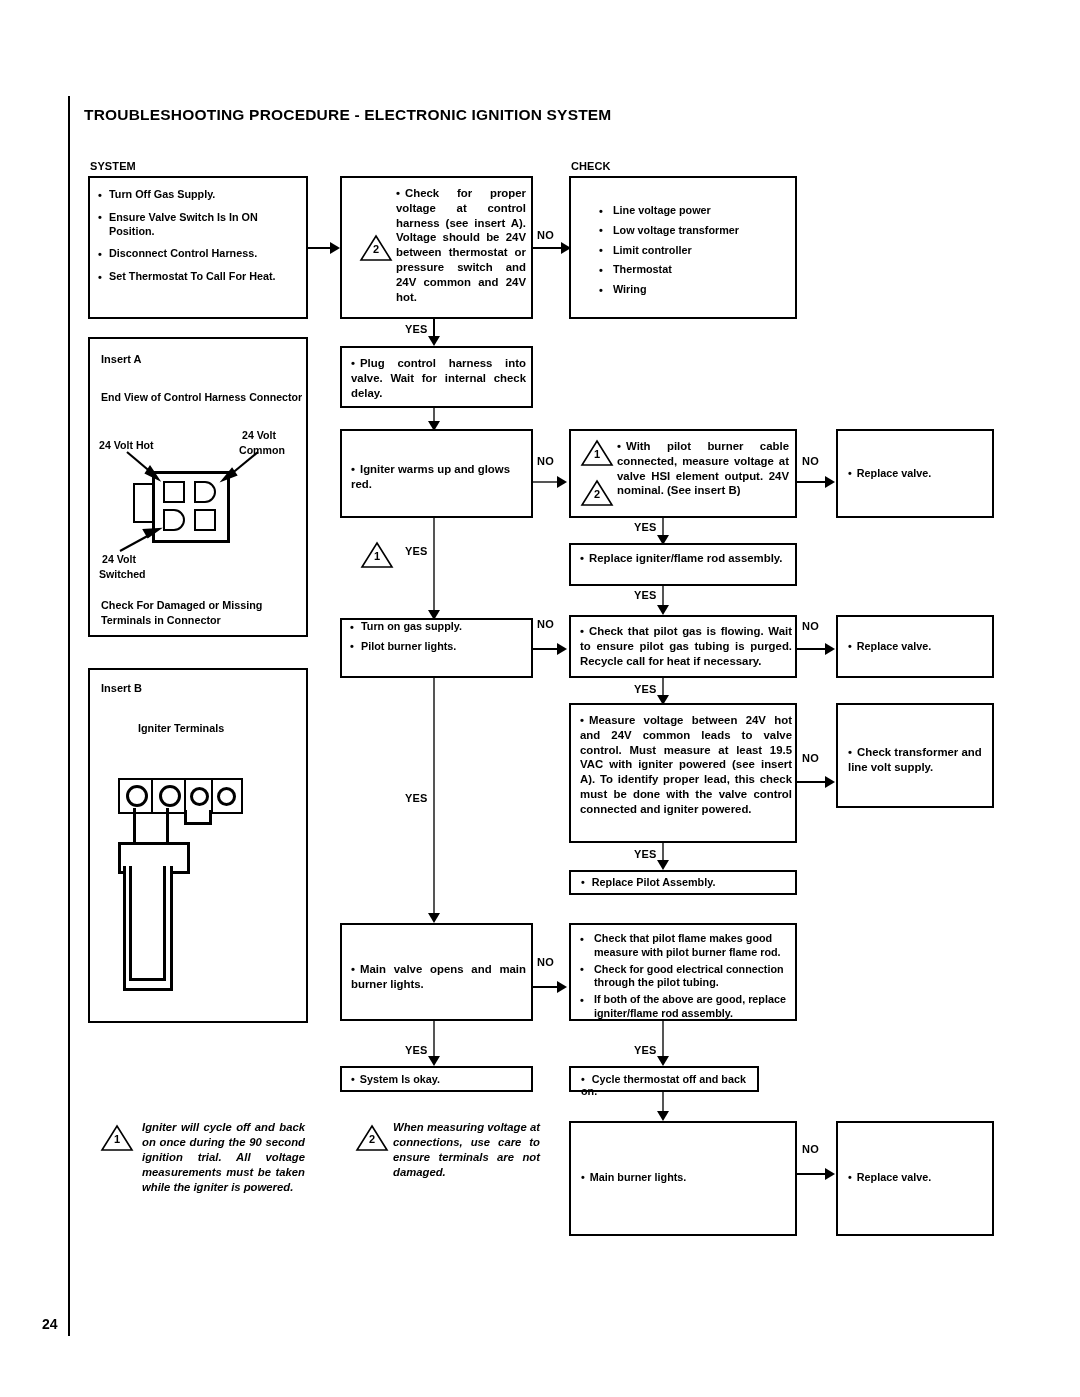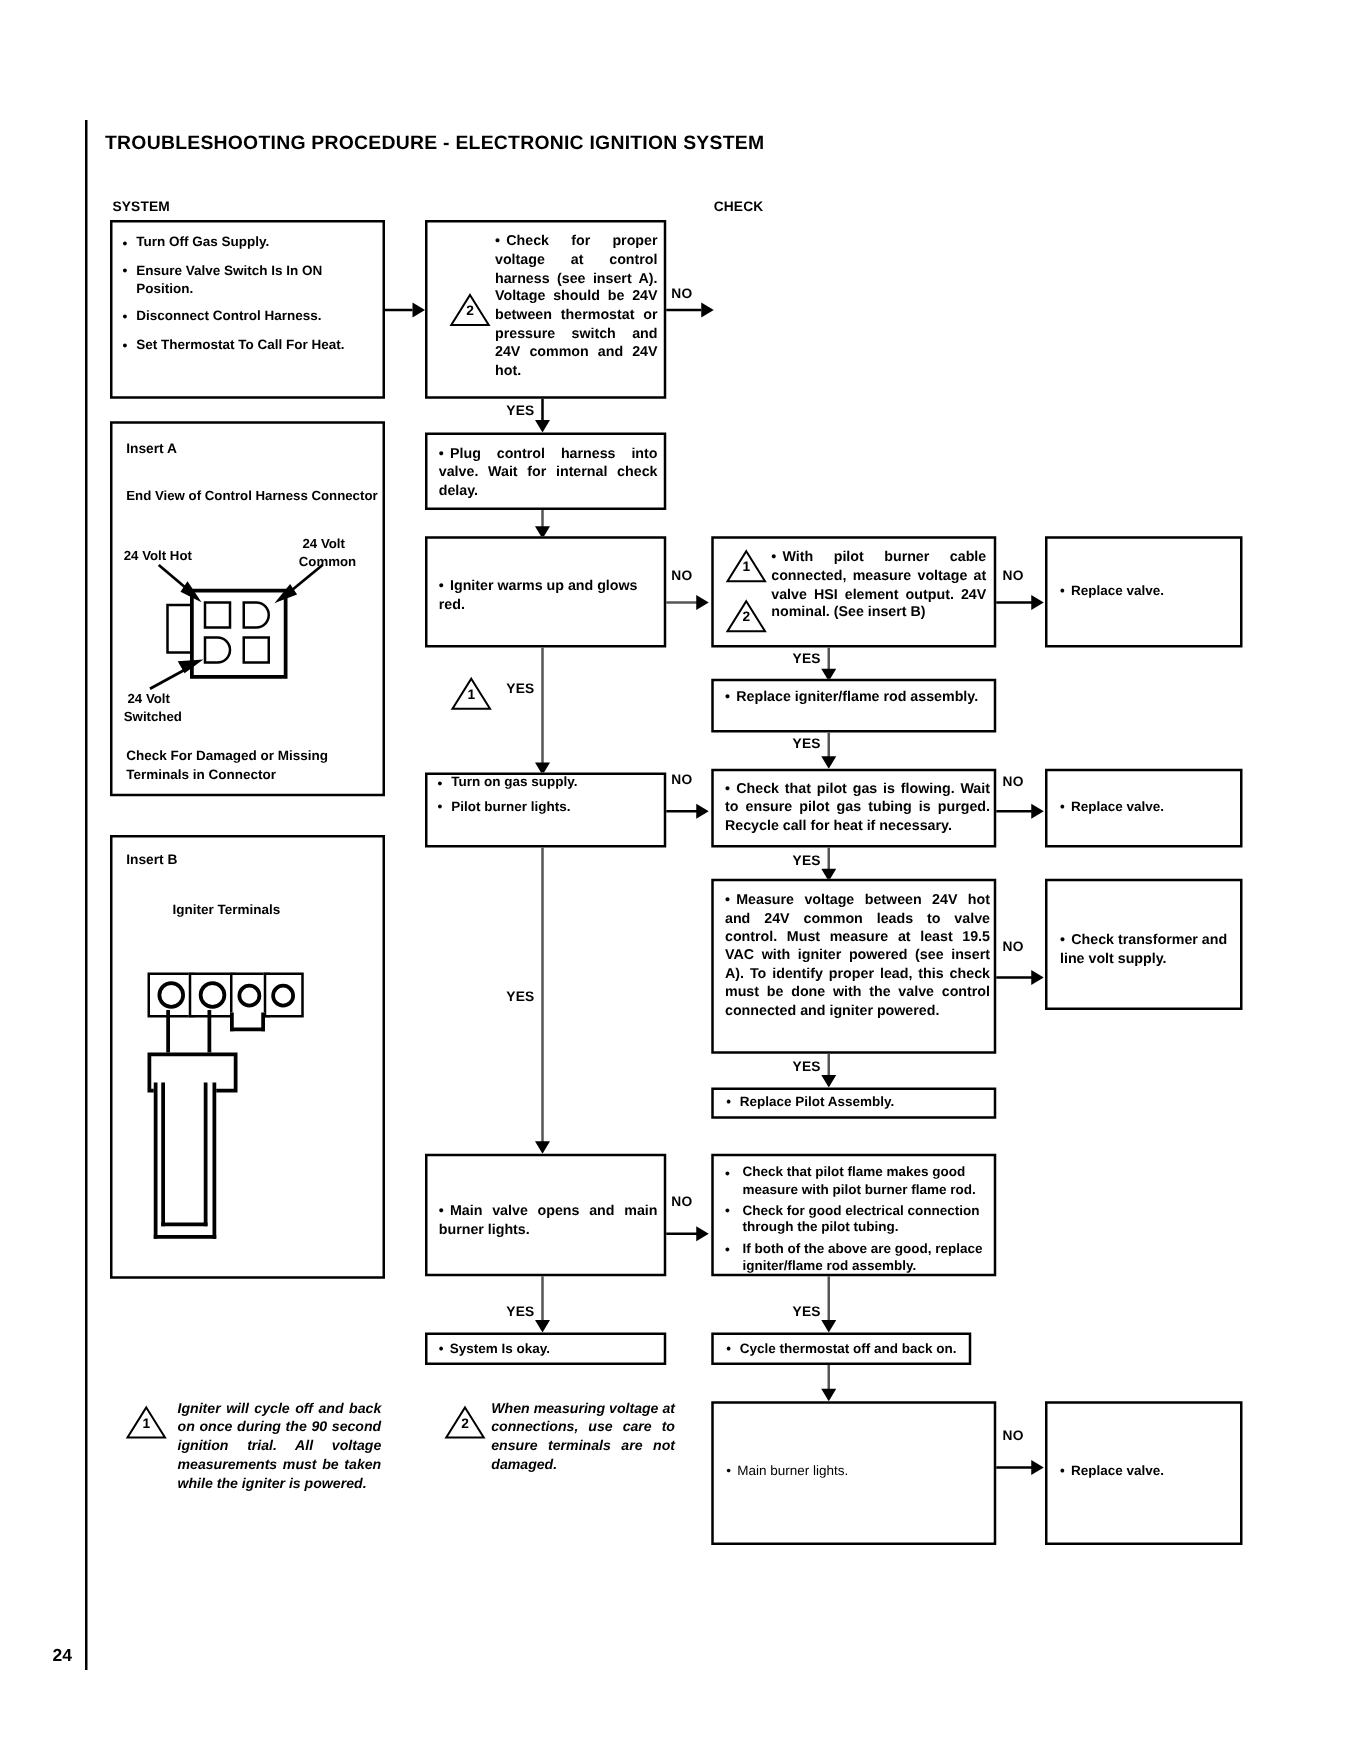--- a/index.html
+++ b/index.html
@@ -140,20 +140,29 @@
     <div class="just" style="position:absolute;left:54px;top:8px;width:130px;">
       <span style="float:left;margin-right:5px;">•</span>
       <span>Check for proper voltage at control harness (see insert A).  Voltage should be 24V between thermostat or pressure switch and 24V common and 24V hot.</span>
     </div>
   </div>
 
   <div class="lbl" style="left:536px;top:229px;">NO</div>
   <div class="hline" style="left:533px;top:247px;width:28px;"></div>
   <div class="arrR" style="left:561px;top:242px;"></div>
 
+  <div class="box" style="left:569px;top:176px;width:228px;height:143px;">
+    <ul class="bl wide" style="margin:26px 10px 0 28px;">
+      <li>Line voltage power</li>
+      <li>Low voltage transformer</li>
+      <li>Limit controller</li>
+      <li>Thermostat</li>
+      <li>Wiring</li>
+    </ul>
+  </div>
 
   <div class="vline" style="left:433px;top:319px;height:22px;"></div>
   <div class="arrD" style="left:428px;top:336px;"></div>
   <div class="lbl" style="left:404px;top:323px;">YES</div>
 
   <div class="box" style="left:88px;top:337px;width:220px;height:300px;">
     <div style="position:absolute;left:11px;top:14px;font-size:11px;font-weight:bold;">Insert A</div>
     <div style="position:absolute;left:11px;top:52px;font-size:10.6px;font-weight:bold;white-space:nowrap;">End View of Control Harness Connector</div>
 
     <div style="position:absolute;left:9px;top:100px;font-size:10.6px;font-weight:bold;">24 Volt Hot</div>
@@ -379,31 +388,31 @@
       <li style="margin-bottom:3px;">Check that pilot flame makes good measure with pilot burner flame rod.</li>
       <li style="margin-bottom:3px;">Check for good electrical connection through the pilot tubing.</li>
       <li>If both of the above are good, replace igniter/flame rod assembly.</li>
     </ul>
   </div>
 
   <div class="vline gray" style="left:662px;top:1021px;height:42px;"></div>
   <div class="arrD" style="left:657px;top:1056px;"></div>
   <div class="lbl" style="left:633px;top:1044px;">YES</div>
 
-  <div class="box thin" style="left:569px;top:1066px;width:208px;height:26px;">
+  <div class="box thin" style="left:569px;top:1066px;width:190px;height:26px;">
     <div style="position:absolute;left:10px;top:5px;font-size:10.8px;font-weight:bold;">
       <span style="margin-right:7px;">•</span><span>Cycle thermostat off and back on.</span>
     </div>
   </div>
 
   <div class="vline gray" style="left:662px;top:1092px;height:26px;"></div>
   <div class="arrD" style="left:657px;top:1111px;"></div>
 
   <div class="box" style="left:569px;top:1121px;width:228px;height:115px;">
-    <div style="position:absolute;left:10px;top:48px;font-size:10.8px;font-weight:normal;text-align:center;">
+    <div style="position:absolute;left:10px;top:48px;font-size:10.8px;font-weight:bold;text-align:center;">
       <span style="margin-right:5px;">•</span><span>Main burner lights.</span>
     </div>
   </div>
   <div class="lbl" style="left:801px;top:1143px;">NO</div>
   <div class="hline" style="left:797px;top:1173px;width:32px;"></div>
   <div class="arrR" style="left:825px;top:1168px;"></div>
 
   <div class="box" style="left:836px;top:1121px;width:158px;height:115px;">
     <div style="position:absolute;left:10px;top:48px;font-size:10.8px;font-weight:bold;">
       <span style="margin-right:5px;">•</span><span>Replace valve.</span>

